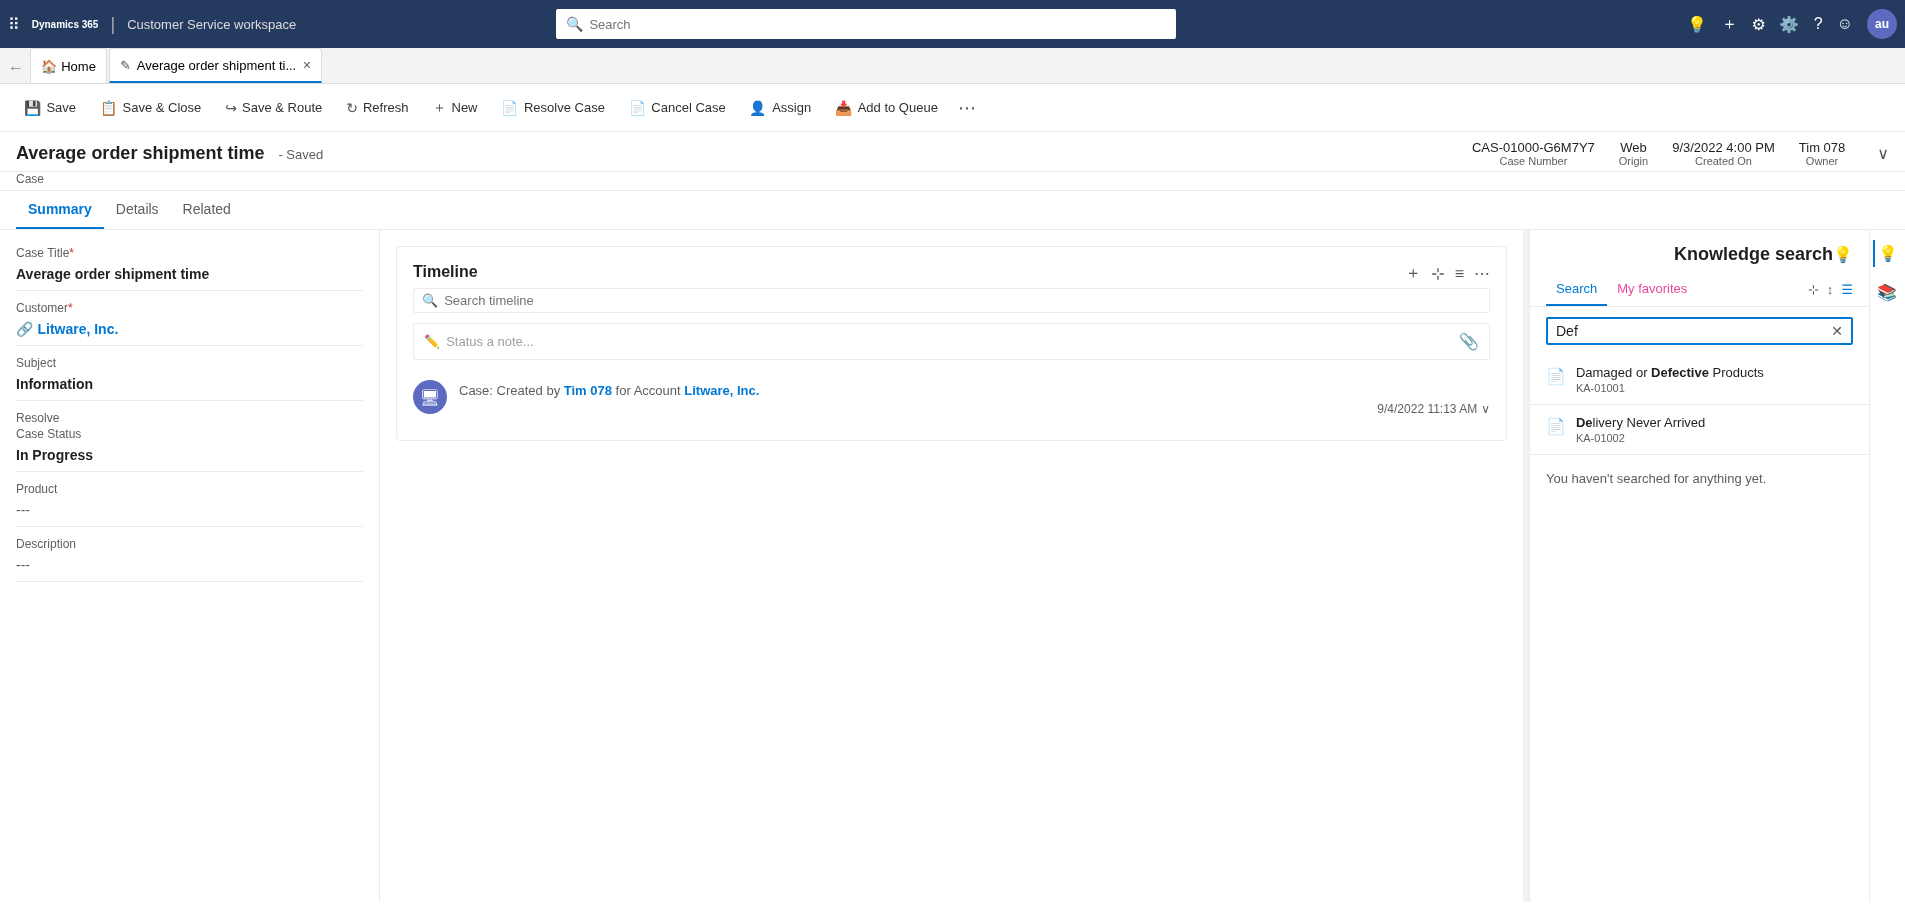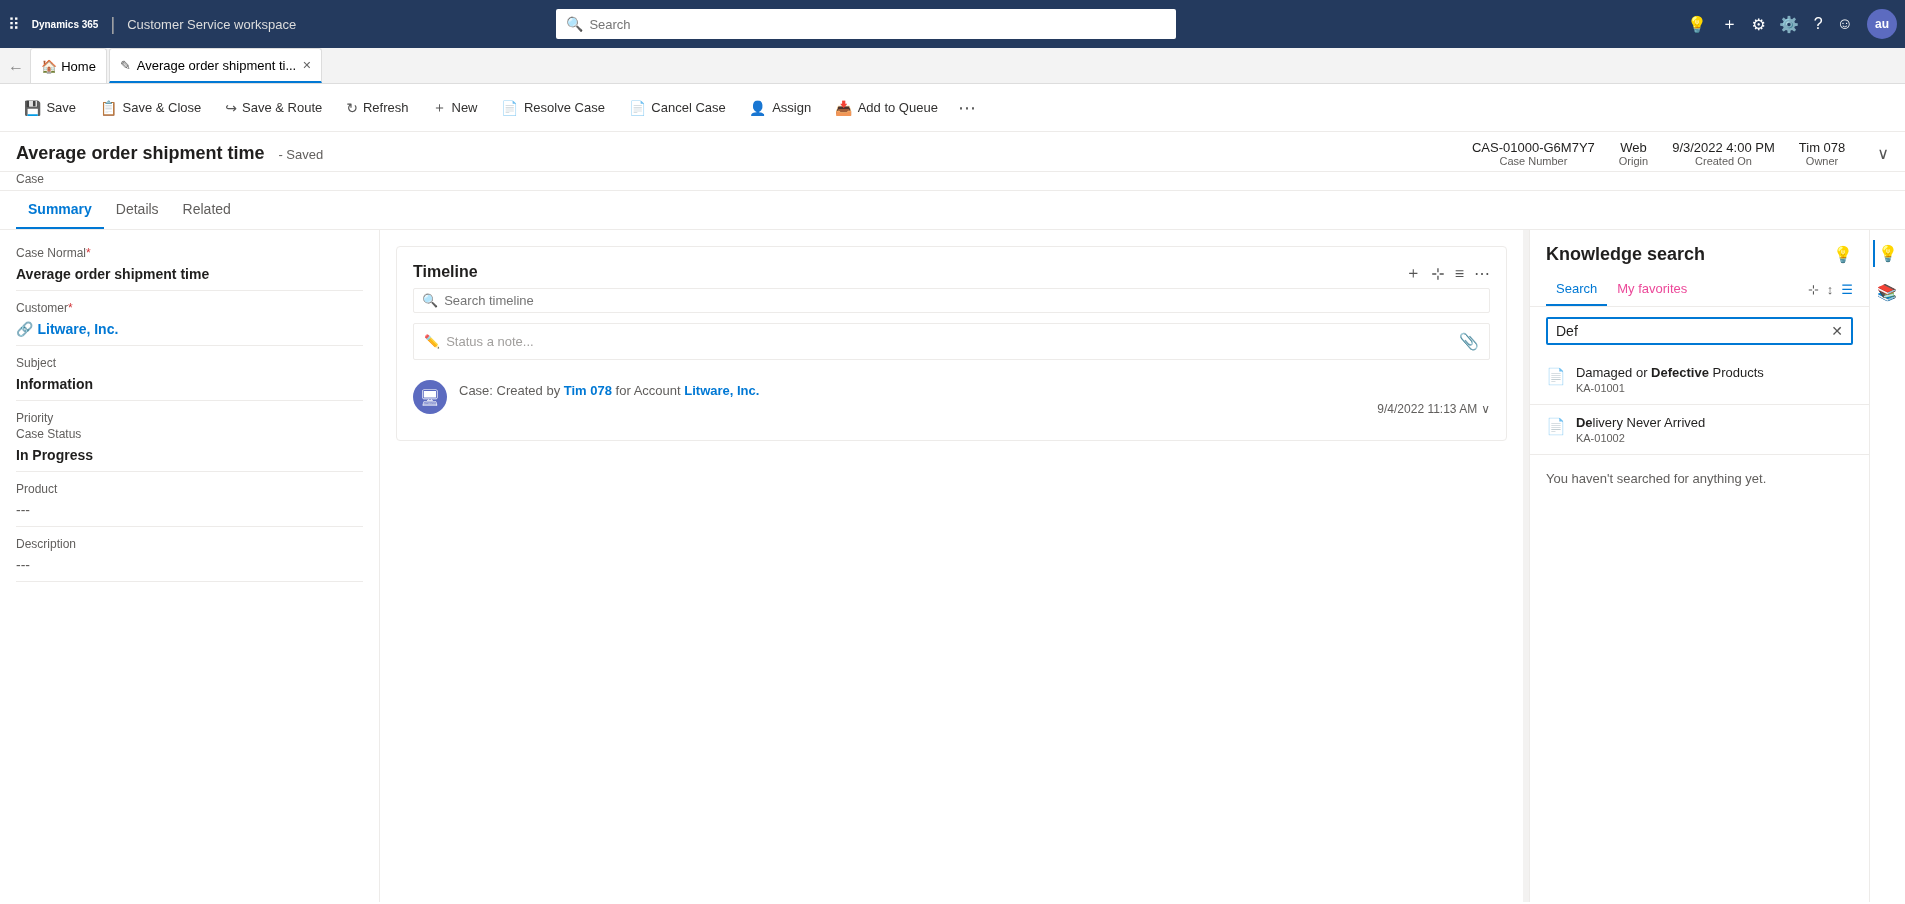--- a/index.html
+++ b/index.html
@@ -566,42 +566,42 @@
   <div class="page-tab active">Summary</div>
   <div class="page-tab">Details</div>
   <div class="page-tab">Related</div>
 </div>
 
 <div class="main-content">
 
   <div class="left-panel">
     <div>
       <div class="field-label">
-        <span>Case Normal</span><span class="required">*</span>
+        <span>Case Title</span><span class="required">*</span>
       </div>
       <div class="field-value">Average order shipment time</div>
     </div>
 
     <div>
       <div class="field-label">
         <span>Customer</span><span class="required">*</span>
       </div>
       <div class="field-value link">
         <span style="color:#0078d4;font-size:14px;">🔗</span>
         <span>Litware, Inc.</span>
       </div>
     </div>
 
     <div>
       <div class="field-label">Subject</div>
       <div class="field-value">Information</div>
     </div>
 
     <div>
-      <div class="field-label">Priority</div>
+      <div class="field-label">Resolve</div>
     </div>
 
     <div>
       <div class="field-label">Case Status</div>
       <div class="field-value">In Progress</div>
     </div>
 
     <div>
       <div class="field-label">Product</div>
       <div class="field-value light">---</div>
@@ -649,21 +649,21 @@
             <span>∨</span>
           </div>
         </div>
       </div>
     </div>
   </div>
 
   <div class="scrollbar-placeholder"></div>
 
   <div class="knowledge-panel">
-    <div style="display:flex;align-items:center;justify-content:space-between;padding:14px 16px 8px;">
+    <div style="display:flex;align-items:center;justify-content:flex-end;padding:14px 16px 8px;">
       <span class="knowledge-header" style="padding:0;border:none;">Knowledge search</span>
       <span style="color:#0078d4;font-size:16px;">💡</span>
     </div>
     <div class="knowledge-tabs">
       <div class="knowledge-tab active">Search</div>
       <div class="knowledge-tab">My favorites</div>
       <div class="knowledge-tab-actions">
         <span>⊹</span>
         <span>↕</span>
         <span style="color:#0078d4;">☰</span>

